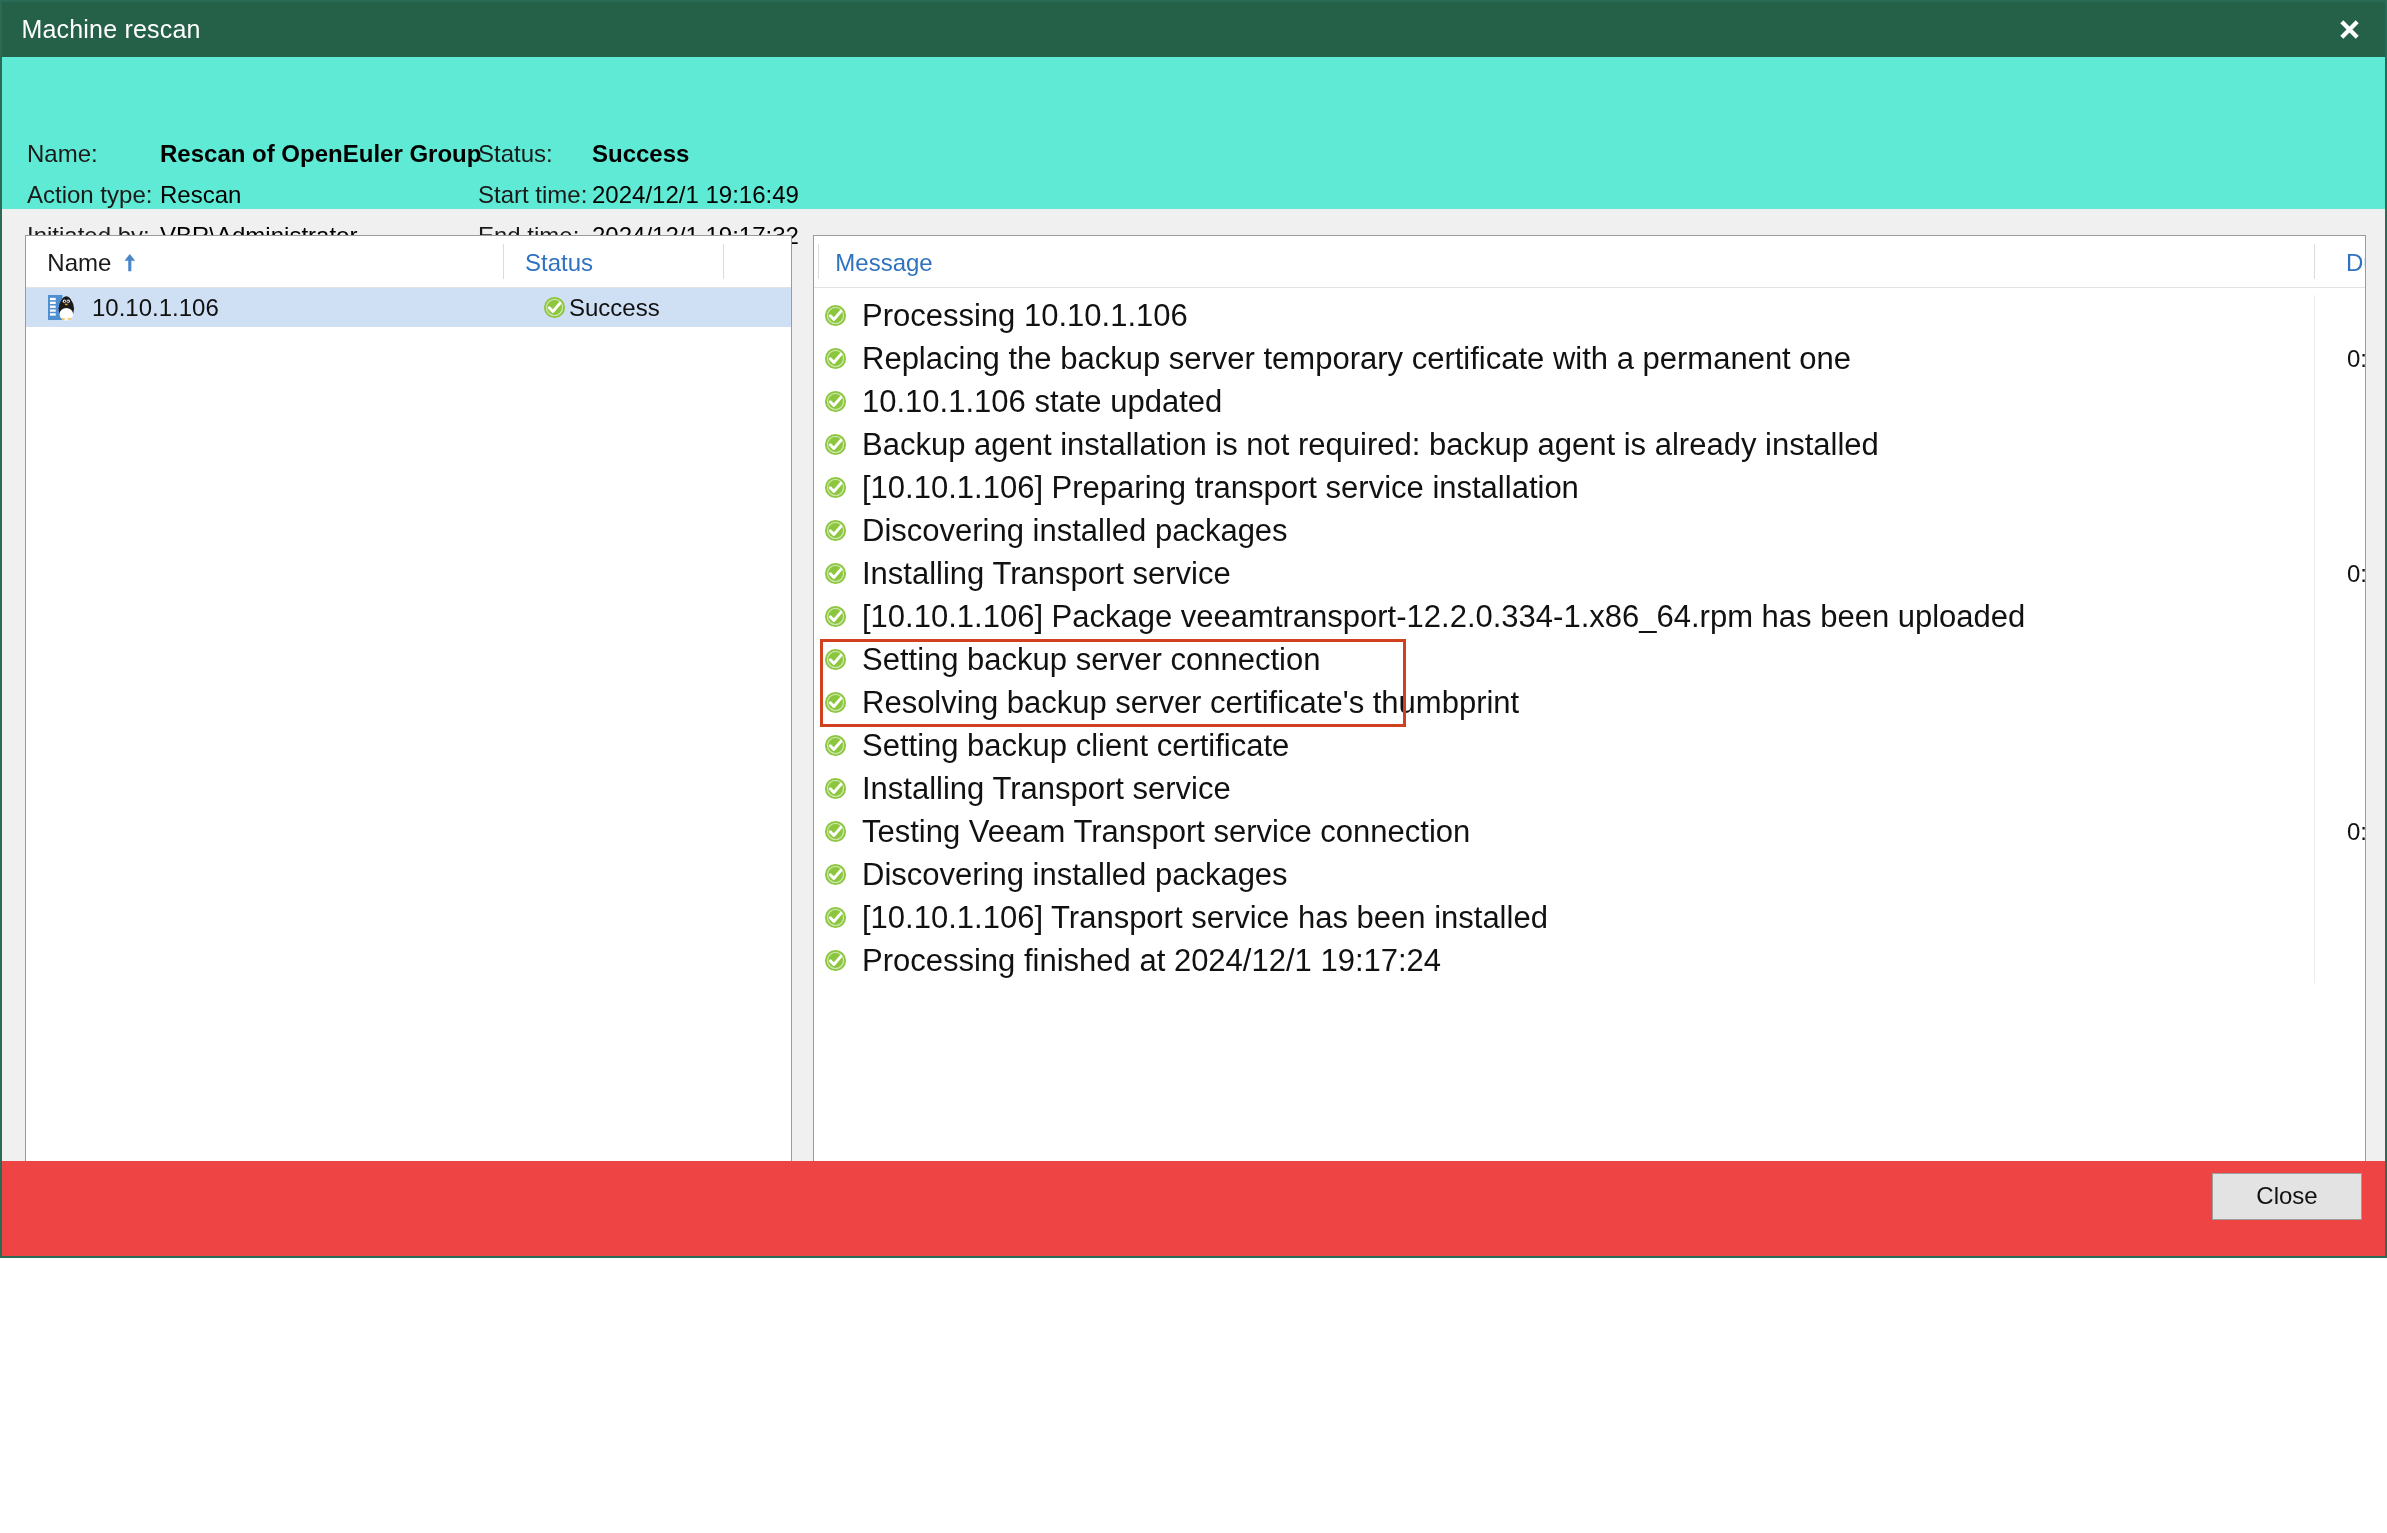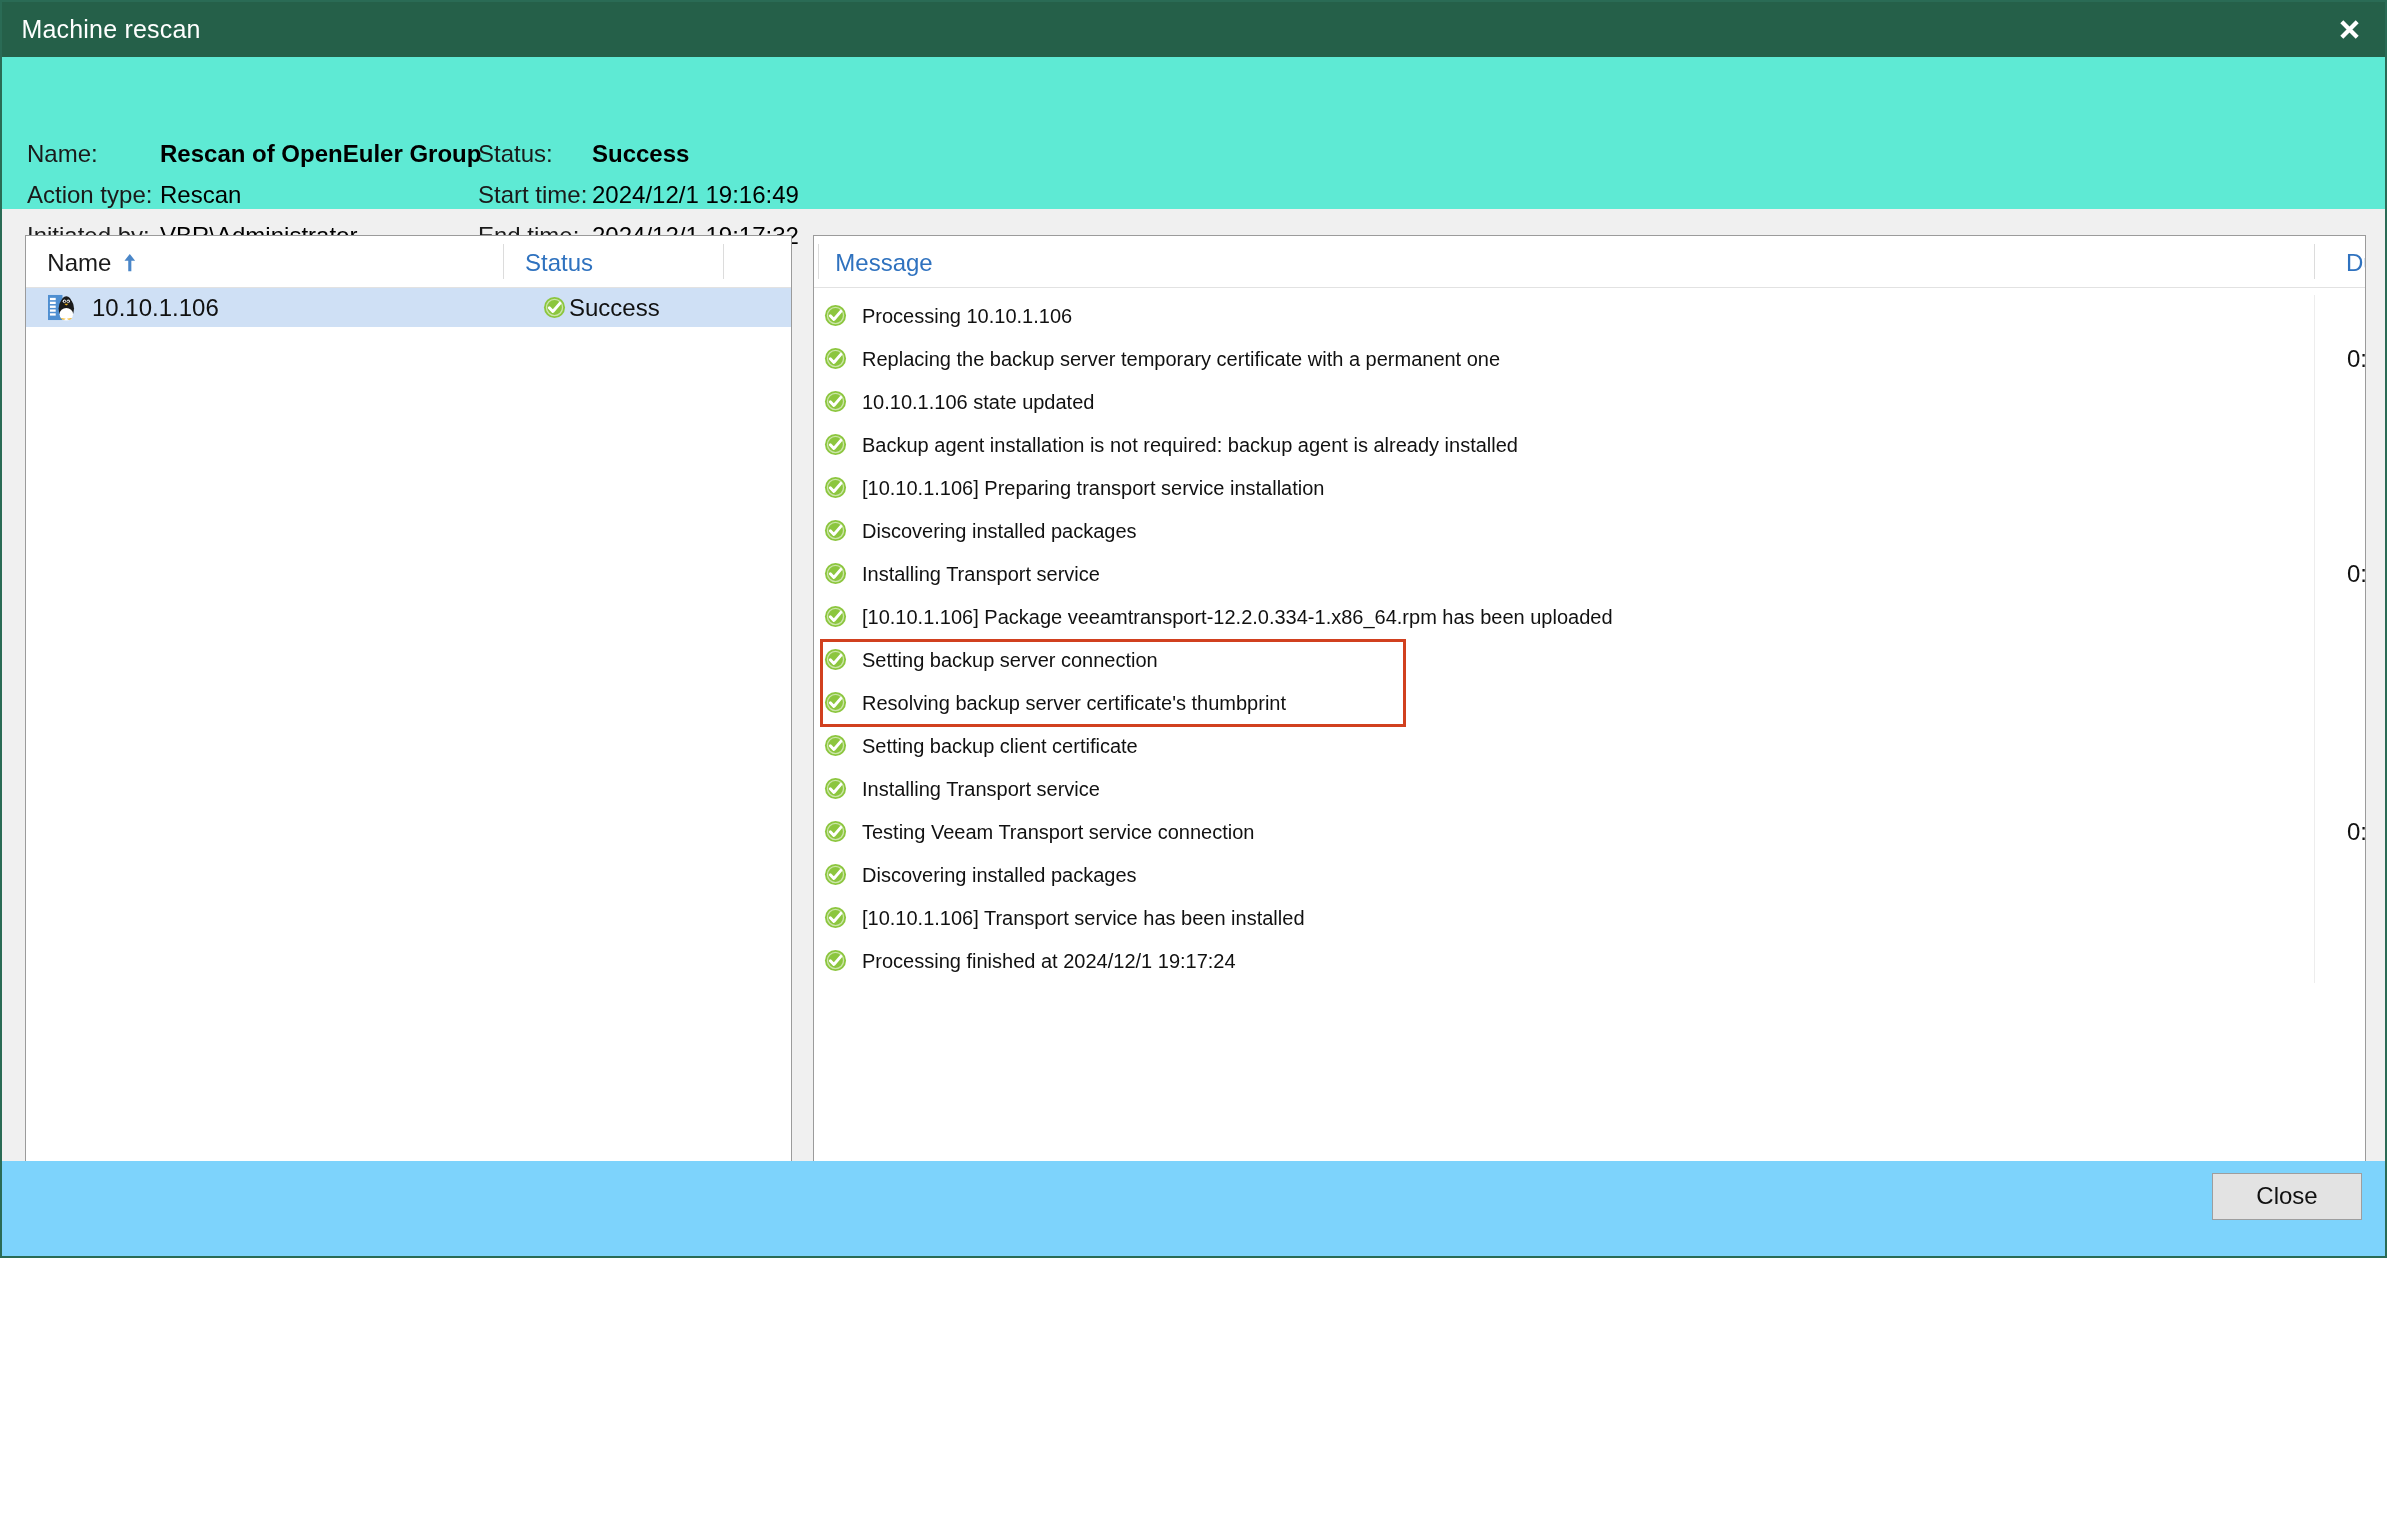--- a/index.html
+++ b/index.html
@@ -192,21 +192,21 @@
   .msg-check {
     position: absolute;
     left: 9.7px;
     top: 9.7px;
     width: 23px;
     height: 23px;
   }
   .msg-text {
     position: absolute;
     left: 48px;
-    font-size: 20px;
+    font-size: 31px;
     color: #111111;
     white-space: nowrap;
   }
   .msg-duration {
     position: absolute;
     left: 1533px;
     font-size: 24px;
     color: #111111;
     white-space: nowrap;
   }
@@ -231,21 +231,21 @@
     pointer-events: none;
   }
 
   
   .footer {
     position: absolute;
     left: 0;
     bottom: 0;
     width: 100%;
     height: 95px;
-    background: #7dd3fc;
+    background: #ef4444;
   }
   .close-button {
     position: absolute;
     right: 23px;
     top: 11.6px;
     width: 150px;
     height: 47px;
     background: #e3e3e3;
     border: 1.9px solid #9e9e9e;
     box-sizing: border-box;

